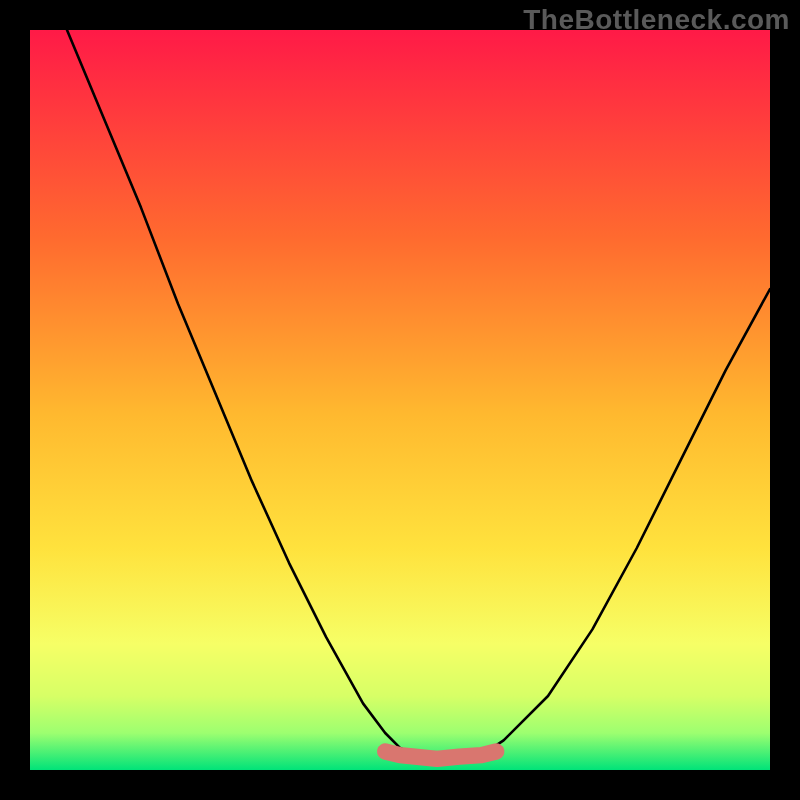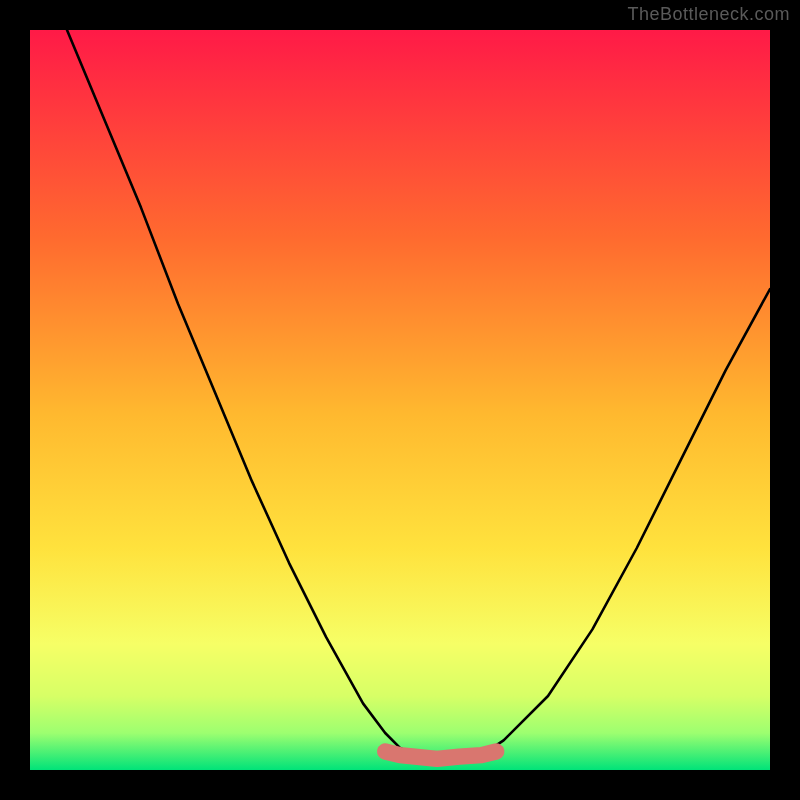--- a/index.html
+++ b/index.html
@@ -15,22 +15,22 @@
     position: relative;
     width: 800px;
     height: 800px;
     background: #000;
   }
   .watermark {
     position: absolute;
     top: 4px;
     right: 10px;
     color: #5a5a5a;
-    font-size: 18px;
-    font-weight: 400;
+    font-size: 28px;
+    font-weight: 700;
     letter-spacing: 0.5px;
     z-index: 5;
   }
   .plot {
     position: absolute;
     left: 30px;
     top: 30px;
     width: 740px;
     height: 740px;
   }

